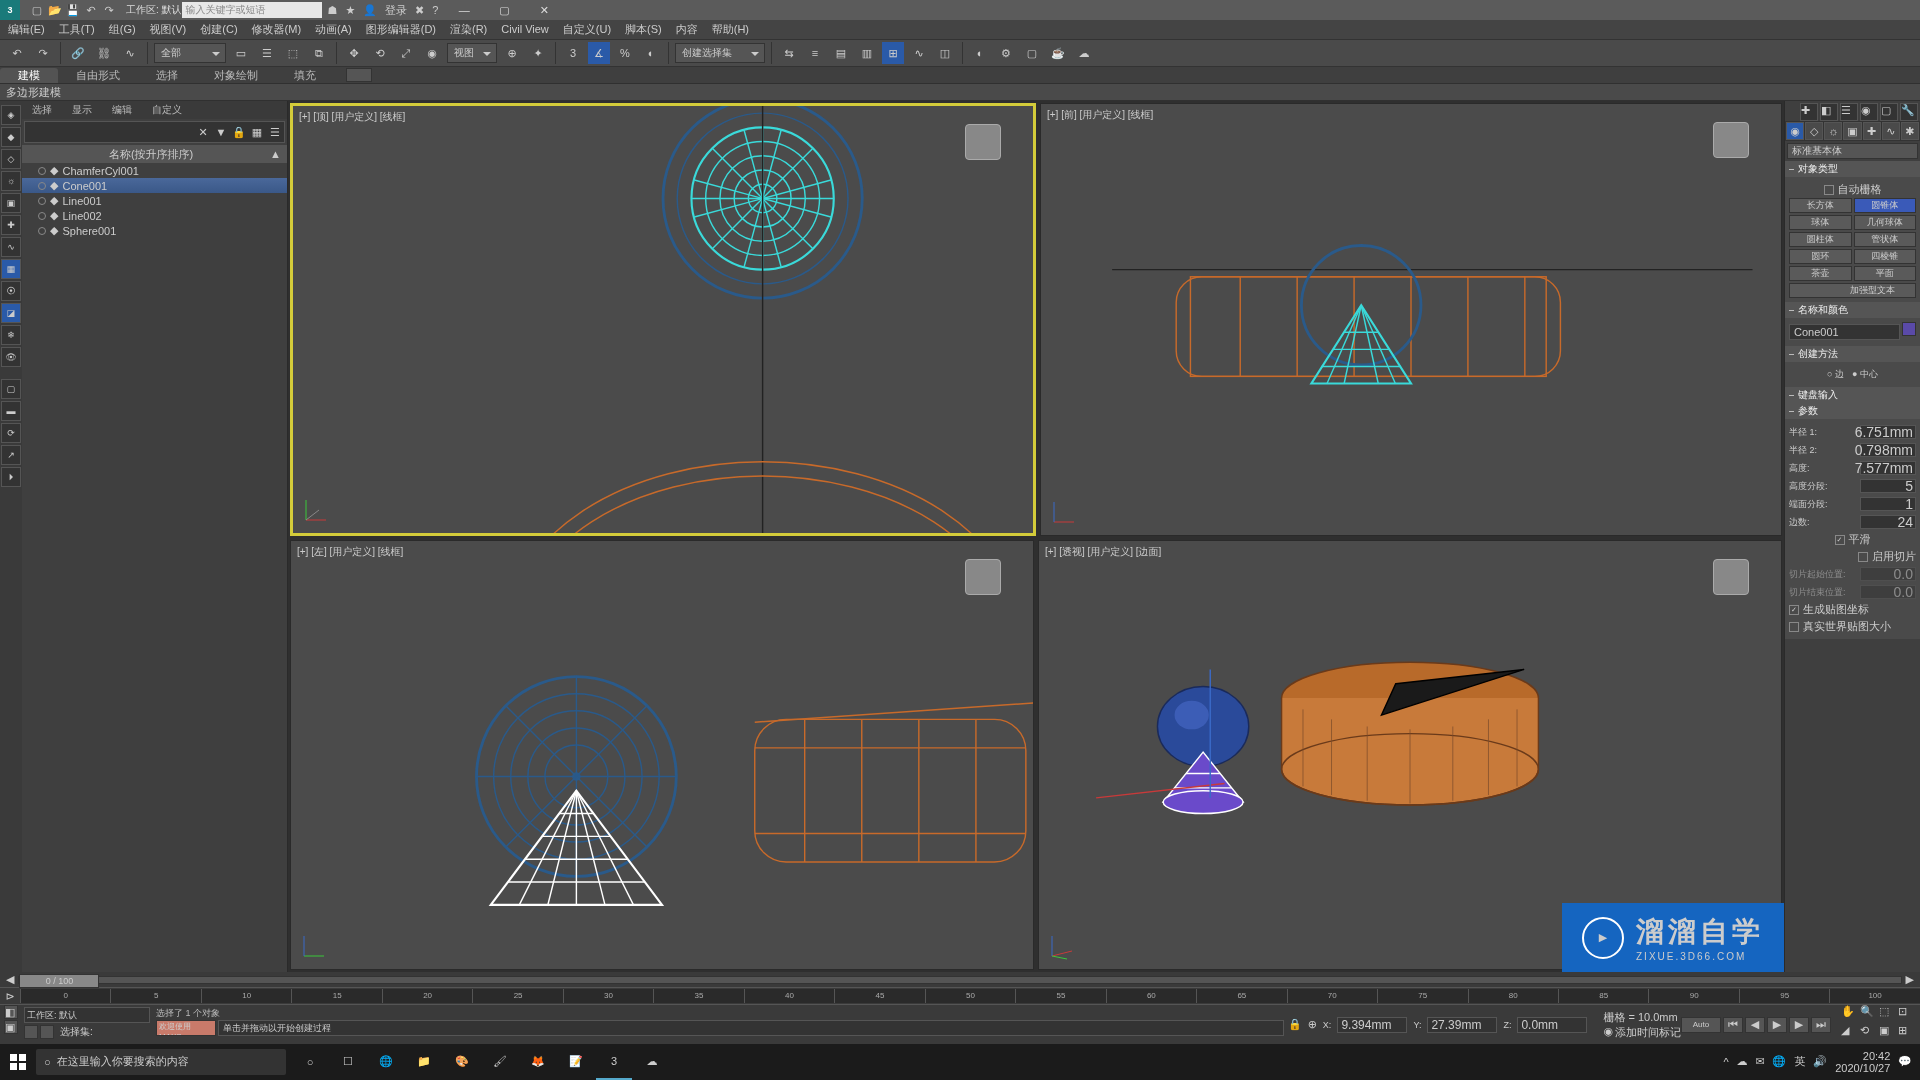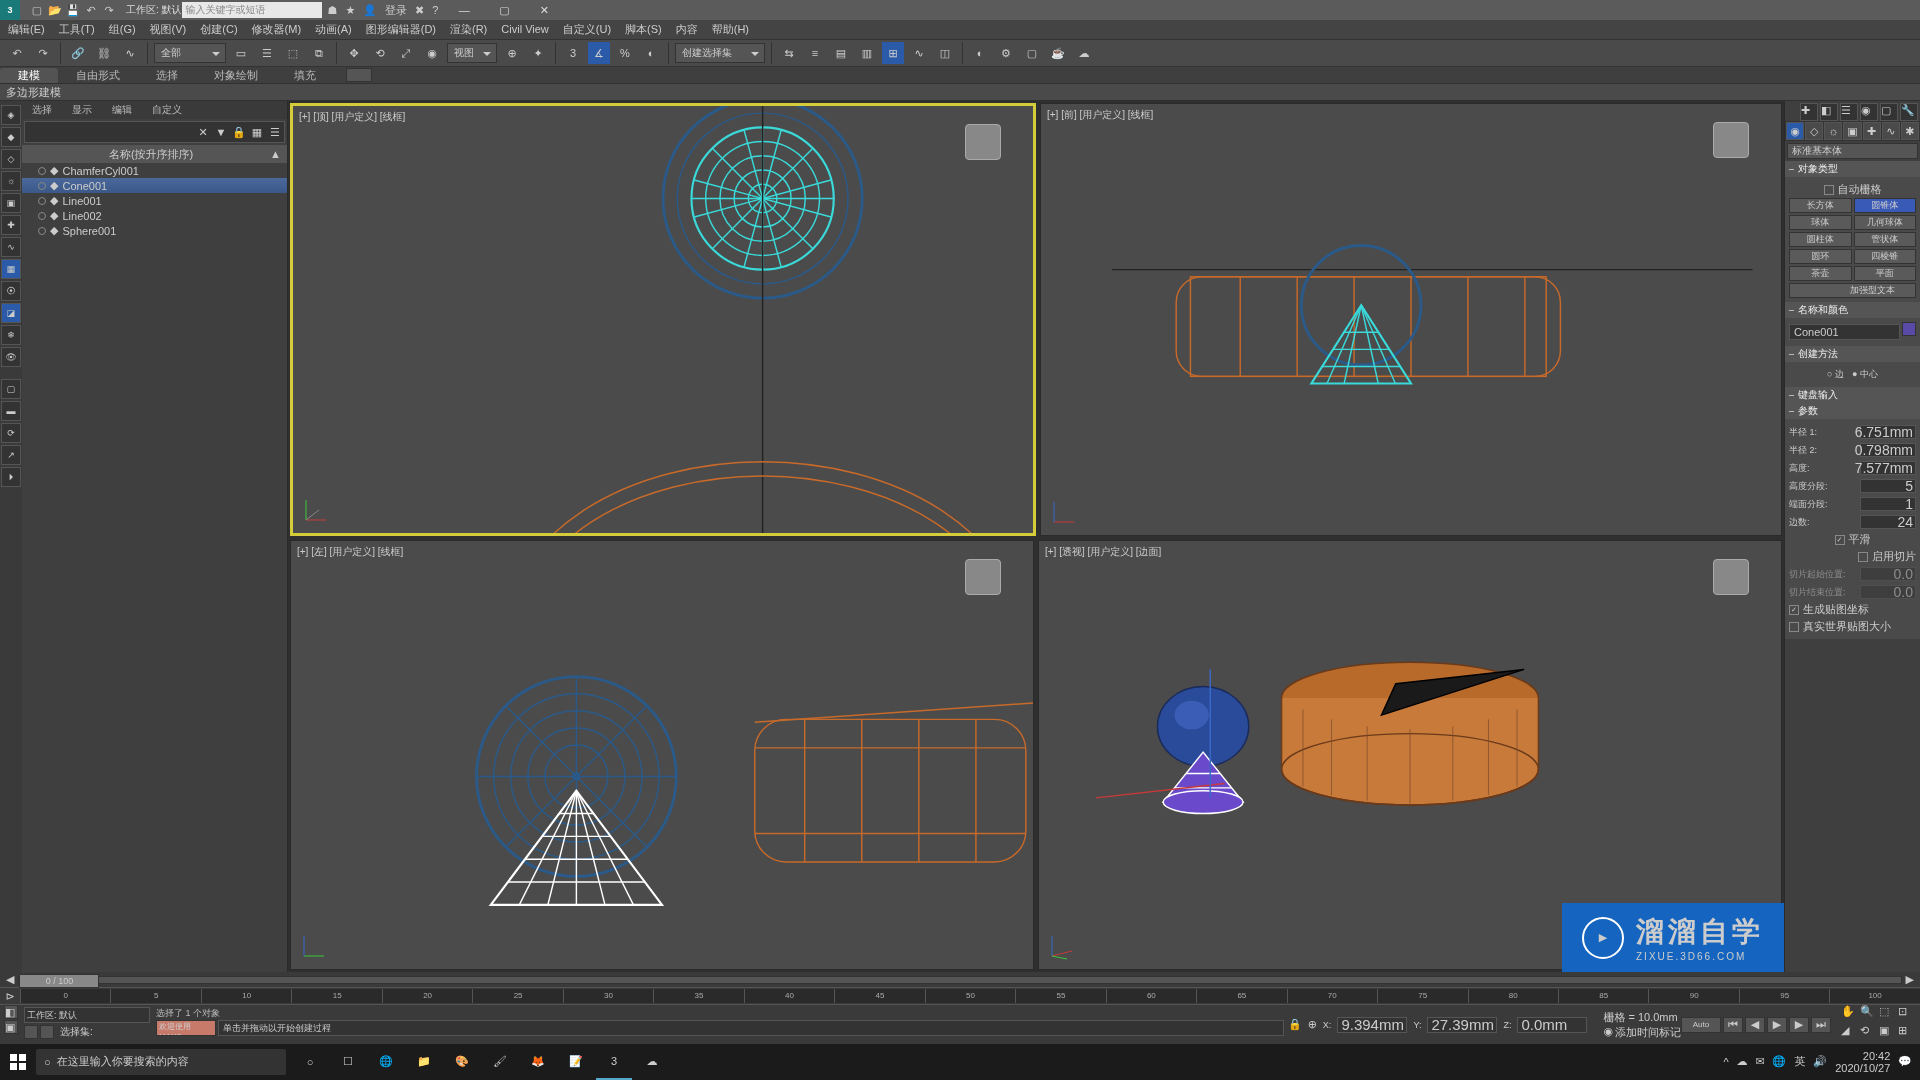--- a/index.html
+++ b/index.html
@@ -72,21 +72,21 @@
 .timeslider { height: 16px; background: #3a3a3a; display: flex; align-items: center; padding: 0 6px; gap: 4px; }
 .timeslider .sl { flex: 1; height: 8px; background: #555; border: 1px solid #333; position:relative;}
 .timeslider .sl .thumb{position:absolute;left:0;top:-3px;width:80px;height:14px;background:#888;border:1px solid #333;display:flex;align-items:center;justify-content:center;font-size:9px;}
 .tt { height: 18px; background: #3a3a3a; border-top: 1px solid #555; display: flex; align-items: center; }
 .tt .ruler { flex: 1; height: 14px; background: #2a2a2a; position: relative; display:flex;}
 .tt .ruler .tk{flex:1;border-left:1px solid #555;font-size:8px;text-align:center;color:#aaa;padding-top:2px;}
 .status { height: 42px; background: #3a3a3a; border-top: 1px solid #555; display: flex; }
 .status .prompt { flex: 1; display: flex; flex-direction: column; padding: 2px 4px; }
 .status .prompt .l1 { font-size: 9px; color: #bbb; }
 .status .coord{display:flex;align-items:center;gap:6px;}
-.status .coord .fld{width:70px;height:16px;background:#333;border:1px solid #555;font-size:15px;padding:0 3px;display:flex;align-items:center;}
+.status .coord .fld{width:70px;height:16px;background:#333;border:1px solid #555;font-size:12px;padding:0 3px;display:flex;align-items:center;}
 .status .play{display:flex;gap:2px;align-items:center;margin-right:10px;}
 .status .play .pb{width:20px;height:16px;background:#555;border:1px solid #333;display:flex;align-items:center;justify-content:center;}
 .taskbar { height: 36px; background: #1b1b1b; display: flex; align-items: center; }
 .taskbar .start { width: 36px; height: 36px; display: flex; align-items: center; justify-content: center; }
 .taskbar .search { flex: 0 0 250px; height: 26px; background: #333; border-radius: 2px; display: flex; align-items: center; padding: 0 8px; gap: 6px; color: #888; }
 .taskbar .apps { display: flex; gap: 2px; margin-left: 6px; }
 .taskbar .apps .app { width: 36px; height: 36px; display: flex; align-items: center; justify-content: center; }
 .taskbar .tray { margin-left: auto; display: flex; align-items: center; gap: 8px; padding-right: 8px; }
 .taskbar .clock { text-align: right; font-size: 10px; line-height: 12px; }
 .watermark{position:absolute;right:0;bottom:0;background:#1565c0;color:#fff;padding:10px 20px;display:flex;align-items:center;gap:12px;}

